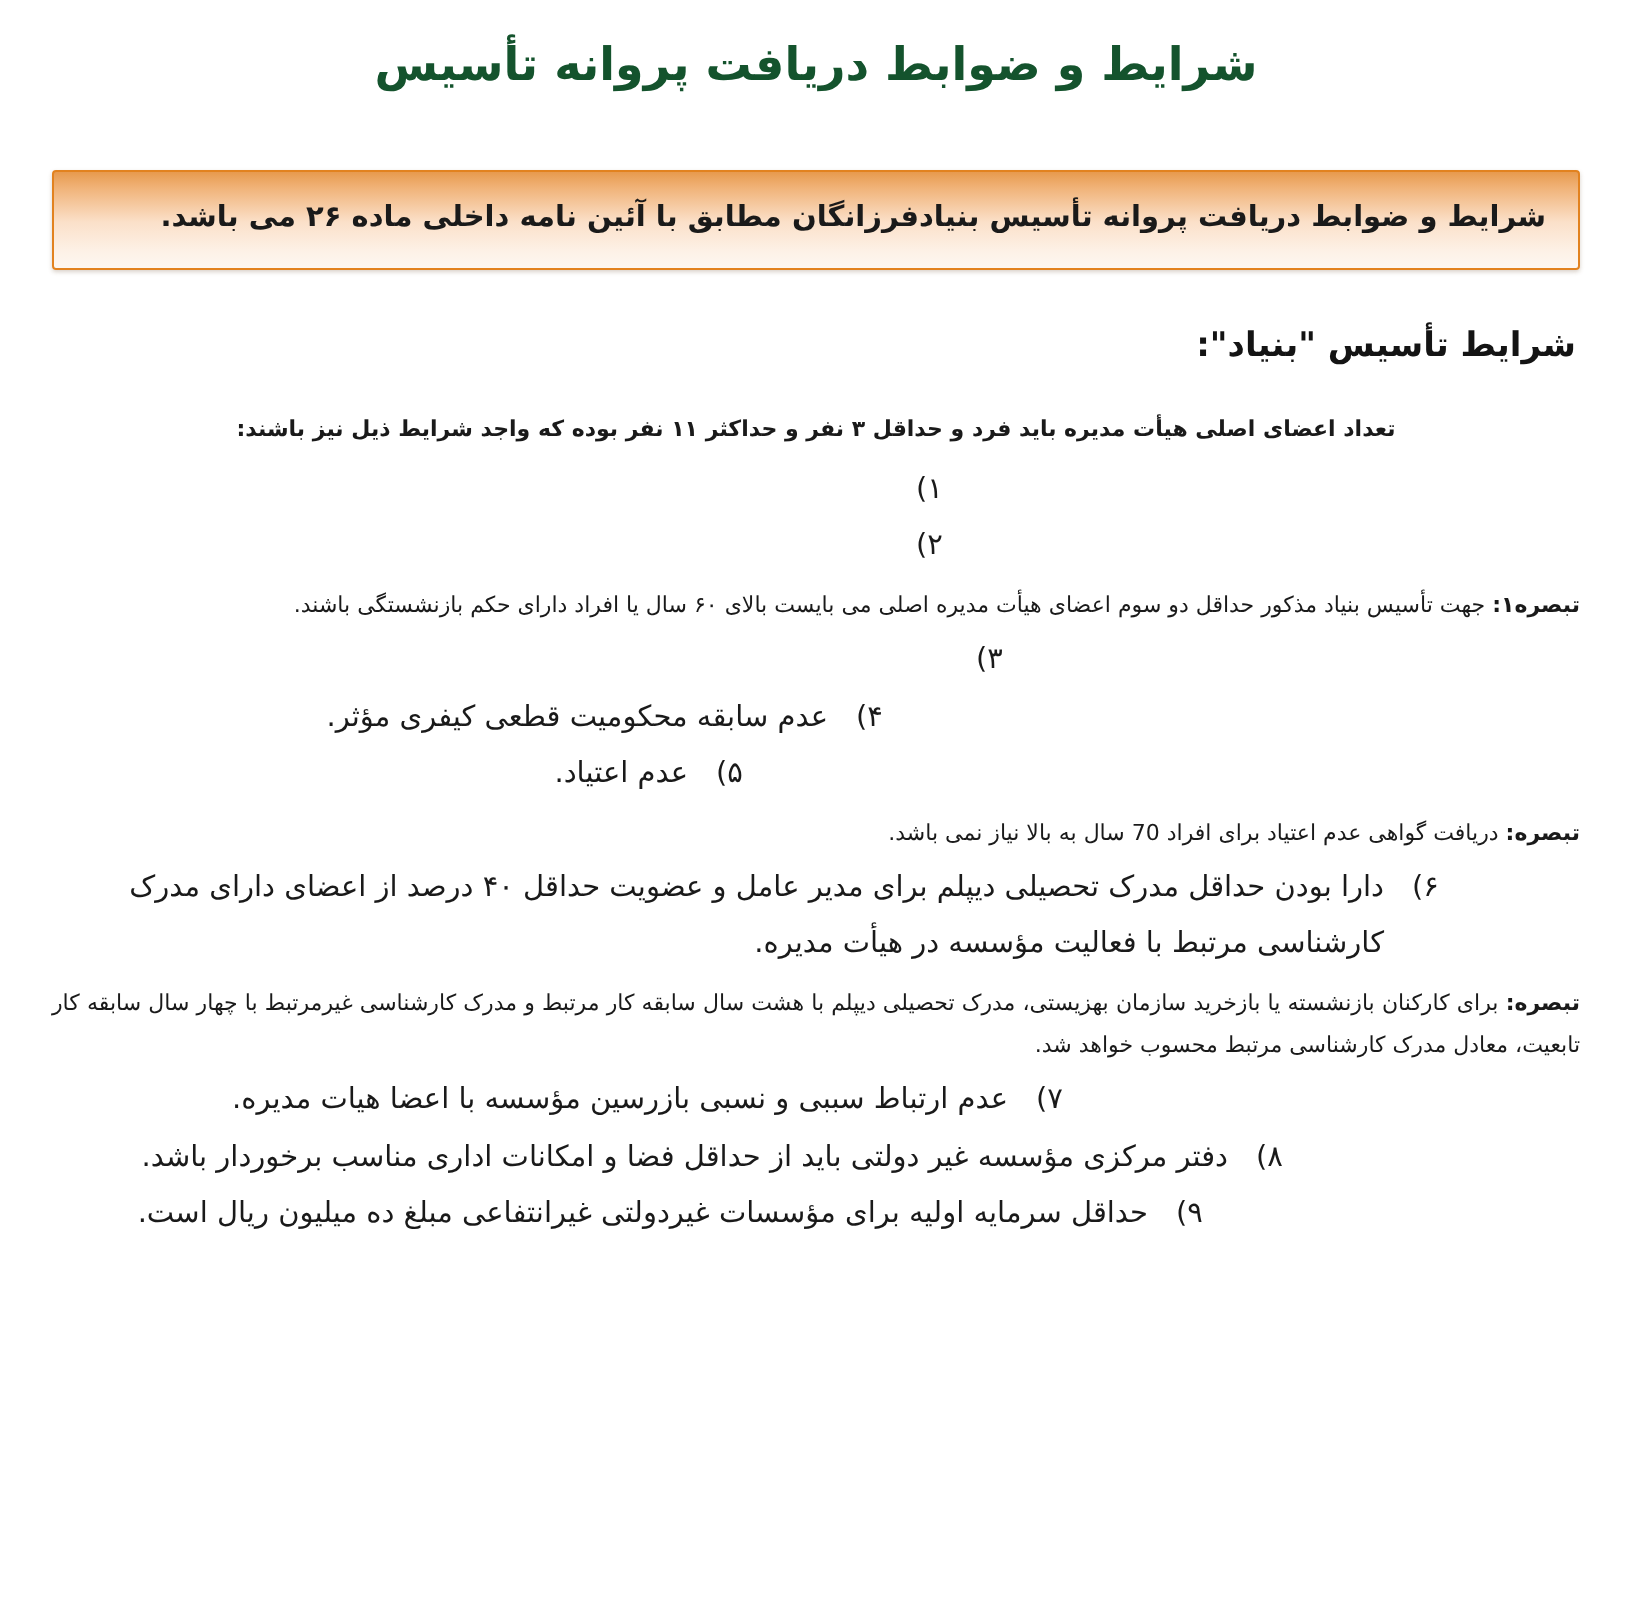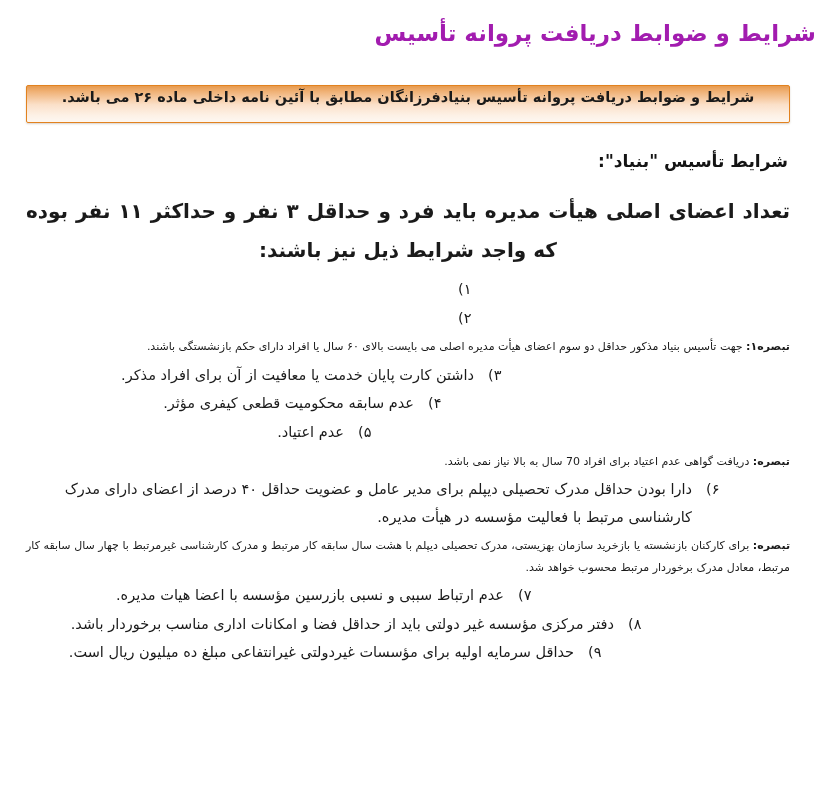--- a/index.html
+++ b/index.html
@@ -22,23 +22,24 @@
     width: 816px;
     height: 811px;
     box-sizing: border-box;
     background: #fff;
   }
 
   
   .doc-title {
     margin: 0;
     padding: 18px 0 0 0;
+    text-align: center;
     font-size: 23px;
     font-weight: bold;
-    color: #a21caf;
+    color: #14532d;
     letter-spacing: 0;
     line-height: 1.35;
   }
 
   
   .banner-wrap {
     position: relative;
     margin: 36px 26px 0 26px;
   }
   .banner-shadow {
@@ -56,22 +57,22 @@
     margin-top: 6px;
     border: 1px solid #e2821f;
     border-radius: 2px;
     background: linear-gradient(to bottom,
                 #e79a4e 0%,
                 #f0b277 16%,
                 #fbe0c9 52%,
                 #fdf1e6 82%,
                 #fdf7f1 100%);
     box-shadow: 0 1px 2px rgba(120,90,60,.28);
-    padding: 0 16px 13px 16px;
-    text-align: center;
+    padding: 12px 16px 13px 16px;
+    text-align: right;
   }
   .banner-text {
     font-size: 14.5px;
     font-weight: bold;
     color: #1a1a1a;
     line-height: 1.6;
     display: block;
   }
 
   
@@ -88,21 +89,21 @@
     font-weight: bold;
     color: #141414;
     padding-right: 2px;
   }
 
   .para {
     margin: 0 0 6px 0;
     text-align: justify;
     text-align-last: center;
     font-weight: bold;
-    font-size: 20px;
+    font-size: 11px;
     line-height: 1.95;
     color: #1a1a1a;
   }
 
   
   .num-list {
     list-style: none;
     margin: 4px 0 4px 0;
     padding: 0;
   }
@@ -184,21 +185,20 @@
     </ul>
 
     <p class="note">
       <span class="note-label">تبصره۱:</span>
       <span>جهت تأسیس بنیاد مذکور حداقل دو سوم اعضای هیأت مدیره اصلی می بایست بالای ۶۰ سال یا افراد دارای حکم بازنشستگی باشند.</span>
     </p>
 
     <ul class="num-list">
       <li class="row-pad-3">
         <span class="marker">۳)</span>
-        <span class="li-text">داشتن کارت پایان خدمت یا معافیت از آن برای افراد مذکر.</span>
       </li>
       <li class="row-pad-4">
         <span class="marker">۴)</span>
         <span class="li-text">عدم سابقه محکومیت قطعی کیفری مؤثر.</span>
       </li>
       <li class="row-pad-5">
         <span class="marker">۵)</span>
         <span class="li-text">عدم اعتیاد.</span>
       </li>
     </ul>
@@ -210,21 +210,21 @@
 
     <ul class="num-list">
       <li class="row-pad-6">
         <span class="marker">۶)</span>
         <span class="li-text">دارا بودن حداقل مدرک تحصیلی دیپلم برای مدیر عامل و عضویت حداقل ۴۰ درصد از اعضای دارای مدرک کارشناسی مرتبط با فعالیت مؤسسه در هیأت مدیره.</span>
       </li>
     </ul>
 
     <p class="note">
       <span class="note-label">تبصره:</span>
-      <span>برای کارکنان بازنشسته یا بازخرید سازمان بهزیستی، مدرک تحصیلی دیپلم با هشت سال سابقه کار مرتبط و مدرک کارشناسی غیرمرتبط با چهار سال سابقه کار مرتبط، معادل مدرک برخوردار مرتبط محسوب خواهد شد.</span>
+      <span>برای کارکنان بازنشسته یا بازخرید سازمان بهزیستی، مدرک تحصیلی دیپلم با هشت سال سابقه کار مرتبط و مدرک کارشناسی غیرمرتبط با چهار سال سابقه کار تابعیت، معادل مدرک کارشناسی مرتبط محسوب خواهد شد.</span>
     </p>
 
     <ul class="num-list">
       <li class="row-pad-7">
         <span class="marker">۷)</span>
         <span class="li-text">عدم ارتباط سببی و نسبی بازرسین مؤسسه با اعضا هیات مدیره.</span>
       </li>
       <li class="row-pad-8">
         <span class="marker">۸)</span>
         <span class="li-text">دفتر مرکزی مؤسسه غیر دولتی باید از حداقل فضا و امکانات اداری مناسب برخوردار باشد.</span>

